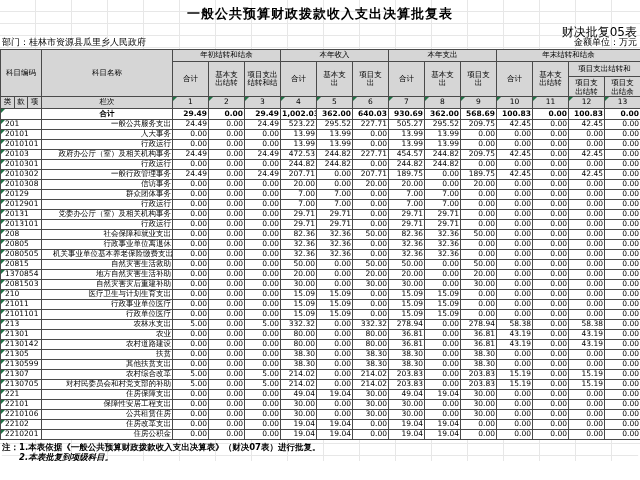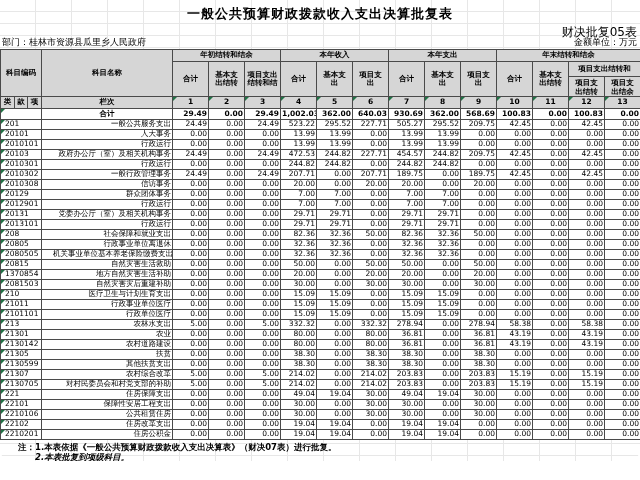--- a/index.html
+++ b/index.html
@@ -6,34 +6,34 @@
   body{width:640px;height:480px;background:#ffffff;font-family:"DejaVu Sans",sans-serif;color:#000;}
   .sheet{position:relative;width:640px;height:461px;overflow:hidden;
     background-image:
       repeating-linear-gradient(to right, transparent 0 35px, #e7e7e7 35px 36px),
       repeating-linear-gradient(to bottom, transparent 0 11px, #e7e7e7 11px 12px); border-radius: 12px;}
   .title{margin:0;padding-top:5px;height:19px;text-align:center;font-size:13px;font-weight:bold;letter-spacing:1px;}
   .meta1{height:12px;text-align:right;font-size:12px;padding-right:3px;}
   .meta2{height:13px;display:flex;justify-content:space-between;font-size:9px;padding:0 3px 0 2px;}
   table{border-collapse:collapse;table-layout:fixed;width:640px;background:#fff;}
   th,td{border:1px solid #4a4a4a;padding:0 1px;overflow:hidden;font-size:7.5px;line-height:1.12;}
-  th{background:#d6d6d6;font-weight:bold;text-align:center;}
+  th{background:#d6d6d6;font-weight:normal;text-align:center;}
   td{background:#fff;}
   .wrap{white-space:pre-line;}
   .clip{white-space:pre-line;vertical-align:top;line-height:9px;padding-top:1px;}
   .num{text-align:right;font-variant-numeric:tabular-nums;}
   .c{text-align:center;}
   .name{text-align:right;white-space:nowrap;padding-left:2px;}
   .ind{padding-left:11px;}
   .code{text-align:left;padding-left:4px;white-space:nowrap;}
   .bold{font-weight:bold;}
   .gt{position:relative;}
   .gt::before{content:"";position:absolute;top:0;left:0;width:0;height:0;
     border-top:4px solid #217346;border-right:4px solid transparent;}
-  .notes{font-size:8.5px;font-weight:bold;padding:2px 0 0 18px;line-height:10px;background:transparent;}
+  .notes{font-size:8.5px;font-weight:bold;padding:2px 0 0 2px;line-height:10px;background:transparent;}
   .notes div{height:10px;white-space:nowrap;}
   .note-indent{padding-left:17px;font-style:italic;}
 </style>
 </head>
 <body>
 
 <div class="sheet">
   <div class="title">一般公共预算财政拨款收入支出决算批复表</div>
   <div class="meta1">财决批复05表</div>
   <div class="meta2">

